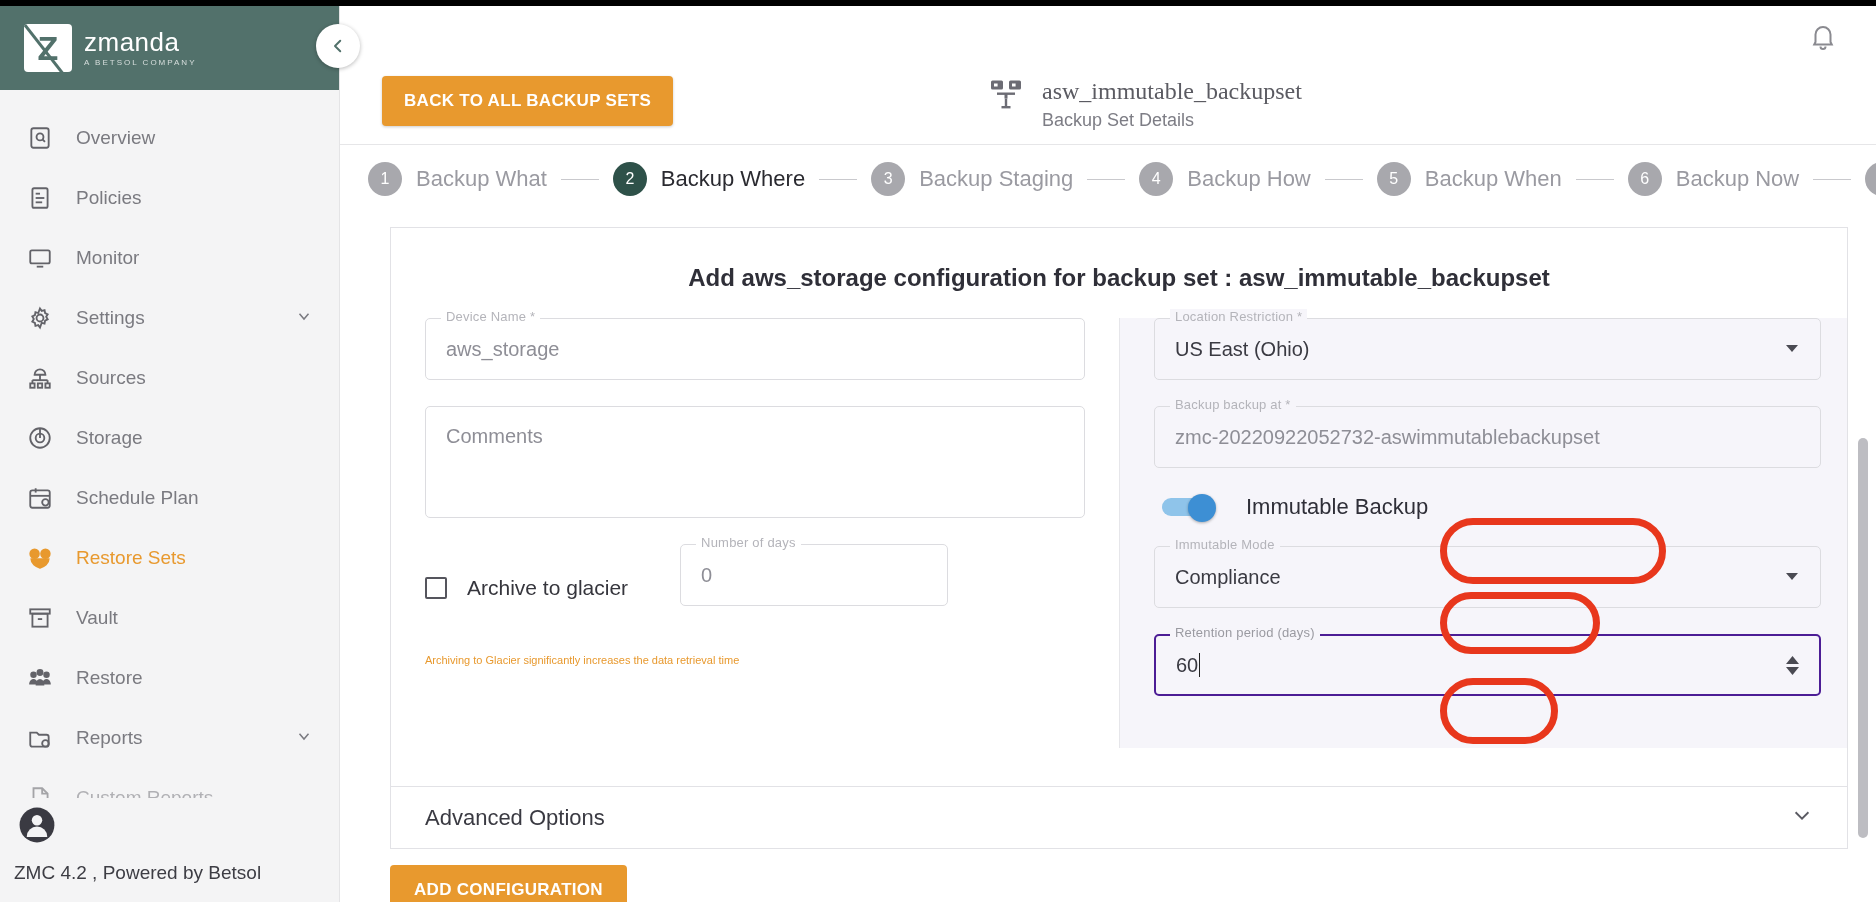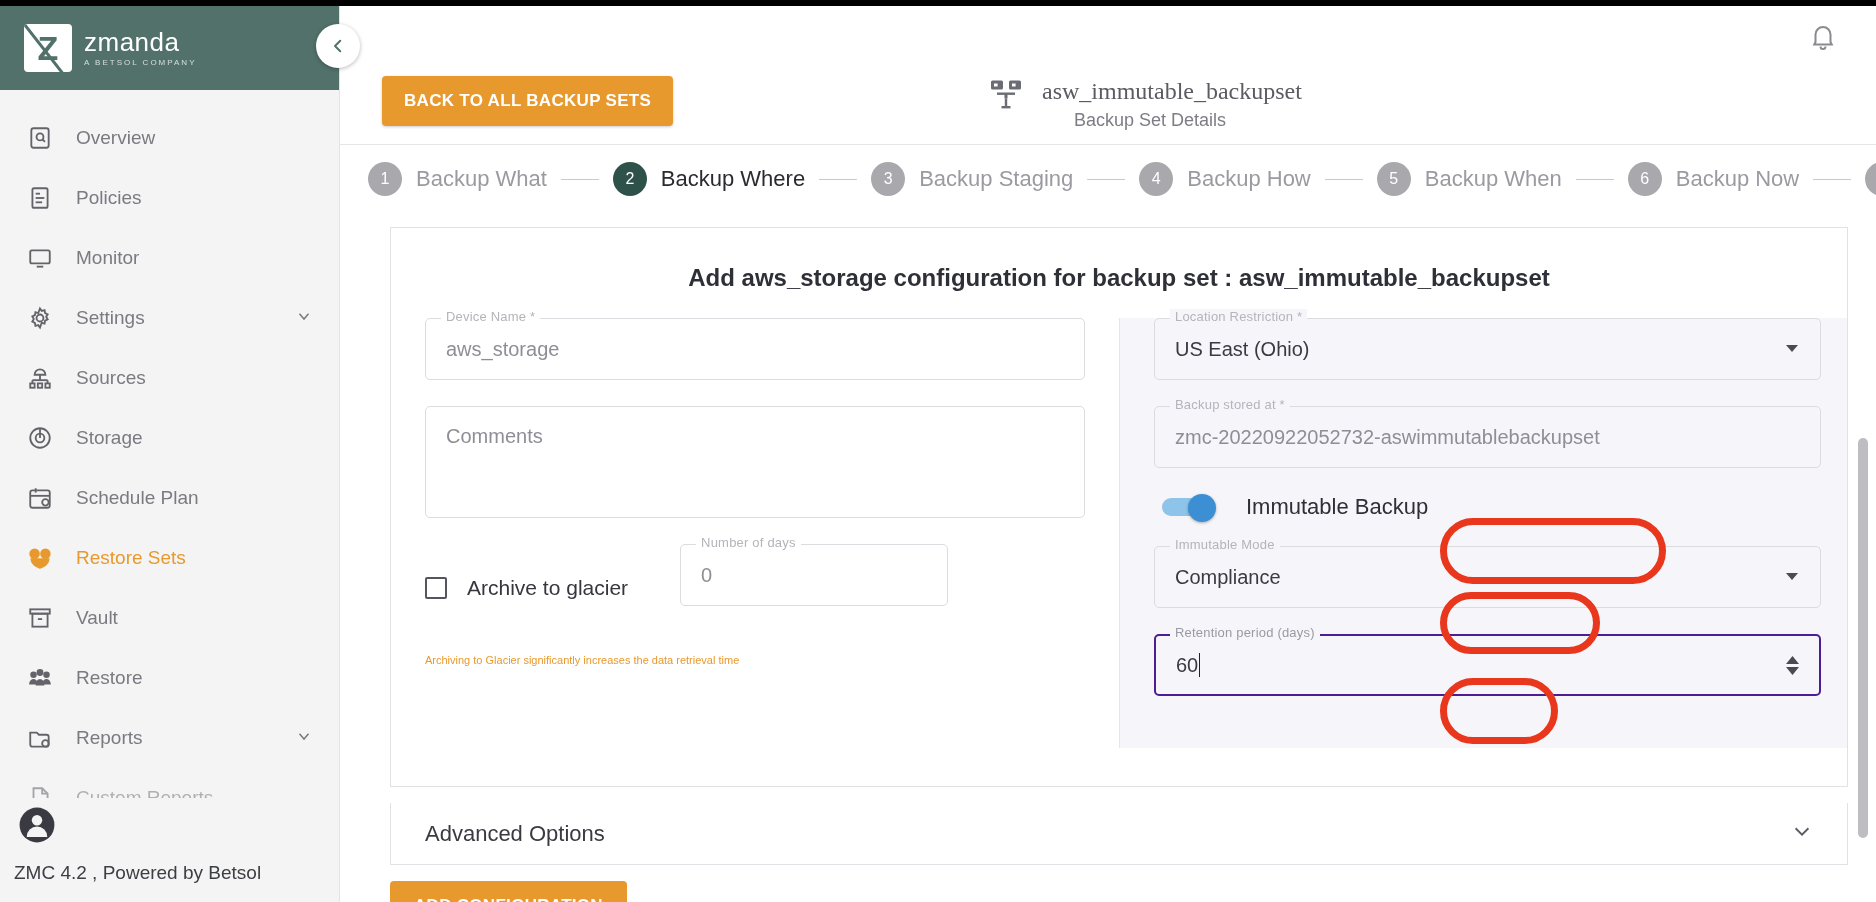--- a/index.html
+++ b/index.html
@@ -83,41 +83,41 @@
   .btn-back {
     position:absolute; left:42px; top:18px;
     background:#e8992e; color:#fff; border:none; border-radius:4px;
     font-size:17px; font-weight:bold; letter-spacing:.3px;
     padding:15px 22px; cursor:pointer; box-shadow:0 1px 3px rgba(0,0,0,.2);
     font-family:"Liberation Sans", sans-serif;
   }
   .set-info { position:absolute; left:648px; top:18px; display:flex; gap:18px; align-items:flex-start; }
   .set-info .si-ic svg { width:36px; height:36px; fill:#6c6c74; }
   .set-title { font-size:24px; color:#5b5b62; line-height:30px;font-family:Liberation Serif, serif; }
-  .set-sub { font-size:18px; color:#7d7d85; margin-top:4px;margin-left:32px; }
+  .set-sub { font-size:18px; color:#7d7d85; margin-top:4px; }
 
   .divider { height:1px; background:#e6e6e8; }
 
   
   .stepper {
     display:flex; align-items:center; height:68px; padding-left:28px; gap:0px; overflow:hidden;
   }
   .step { display:flex; align-items:center; gap:14px; }
   .step .num {
     width:34px; height:34px; border-radius:50%; background:#a8a8ad; color:#fff;
     display:flex; align-items:center; justify-content:center; font-size:16px; flex:0 0 34px;
   }
   .step .lbl { font-size:22px; color:#9a9aa1; white-space:nowrap; }
   .step.active .num { background:#2e5149; }
   .step.active .lbl { color:#2a2a30; font-weight:normal; }
   .step-sep { width:38px; height:1px; background:#c9c9cd; margin:0 14px; flex:0 0 38px; }
 
   
   .card {
-    position:relative; margin:14px 28px 16px 50px; border:1px solid #e2e2e6; border-radius:0;
+    position:relative; margin:14px 28px 0 50px; border:1px solid #e2e2e6; border-radius:0;
     background:#fff; height:560px; overflow:hidden;
   }
   .card-title {
     text-align:center; font-size:24px; font-weight:bold; color:#2f2f38;
     padding:36px 0 26px 0;
   }
   .cols { display:flex; height:430px; }
   .col-left { width:50%; padding:0 34px 0 34px; position:relative; }
   .col-right {
     width:50%; background:#f6f5fa; border-left:1px solid #e6e6ea;
@@ -492,21 +492,21 @@
             <span class="lg">Location Restriction *</span>
             <div class="box">
               <span class="val dark">US East (Ohio)</span>
               <span class="caret-dn"><svg viewBox="0 0 16 16">
                     <polygon points="2,5 14,5 8,12"></polygon>
                   </svg></span>
             </div>
           </div>
 
           <div class="field">
-            <span class="lg">Backup stored at *</span>
+            <span class="lg">Backup backup at *</span>
             <div class="box">
               <span class="val">zmc-20220922052732-aswimmutablebackupset</span>
             </div>
           </div>
 
           <div class="toggle-row">
             <span class="switch">
               <span class="track"></span>
               <span class="knob"></span>
             </span>

